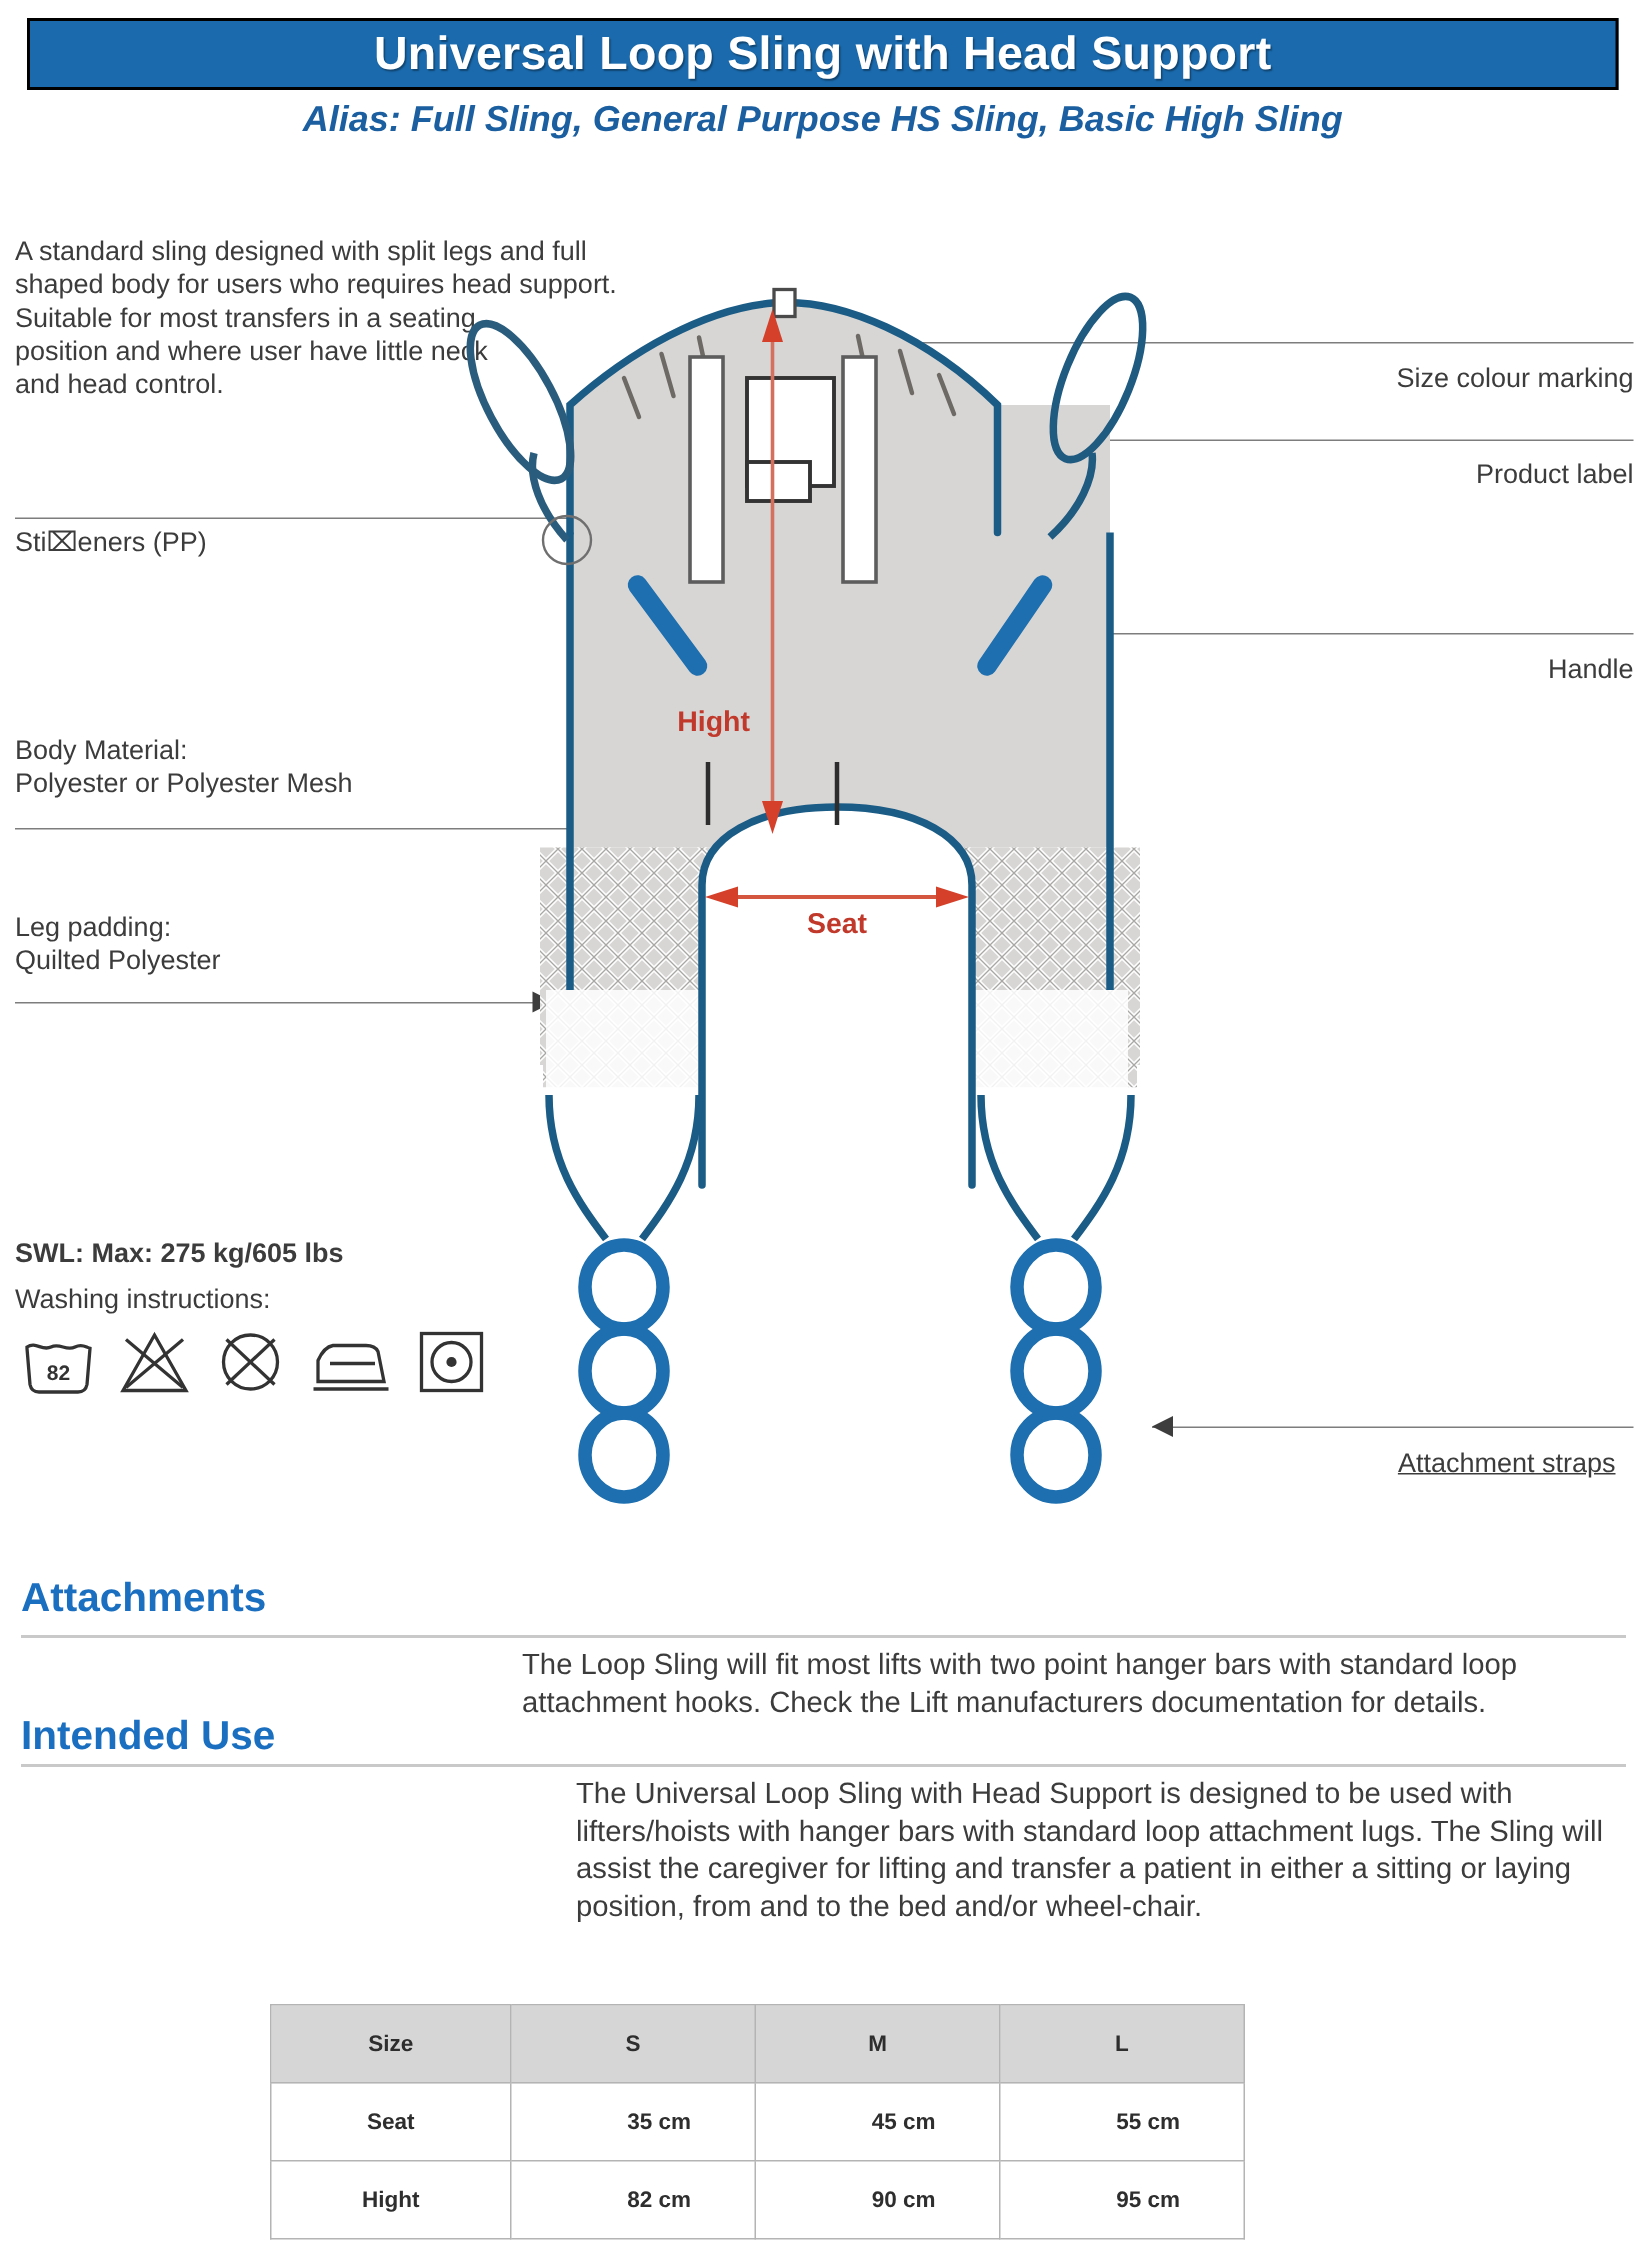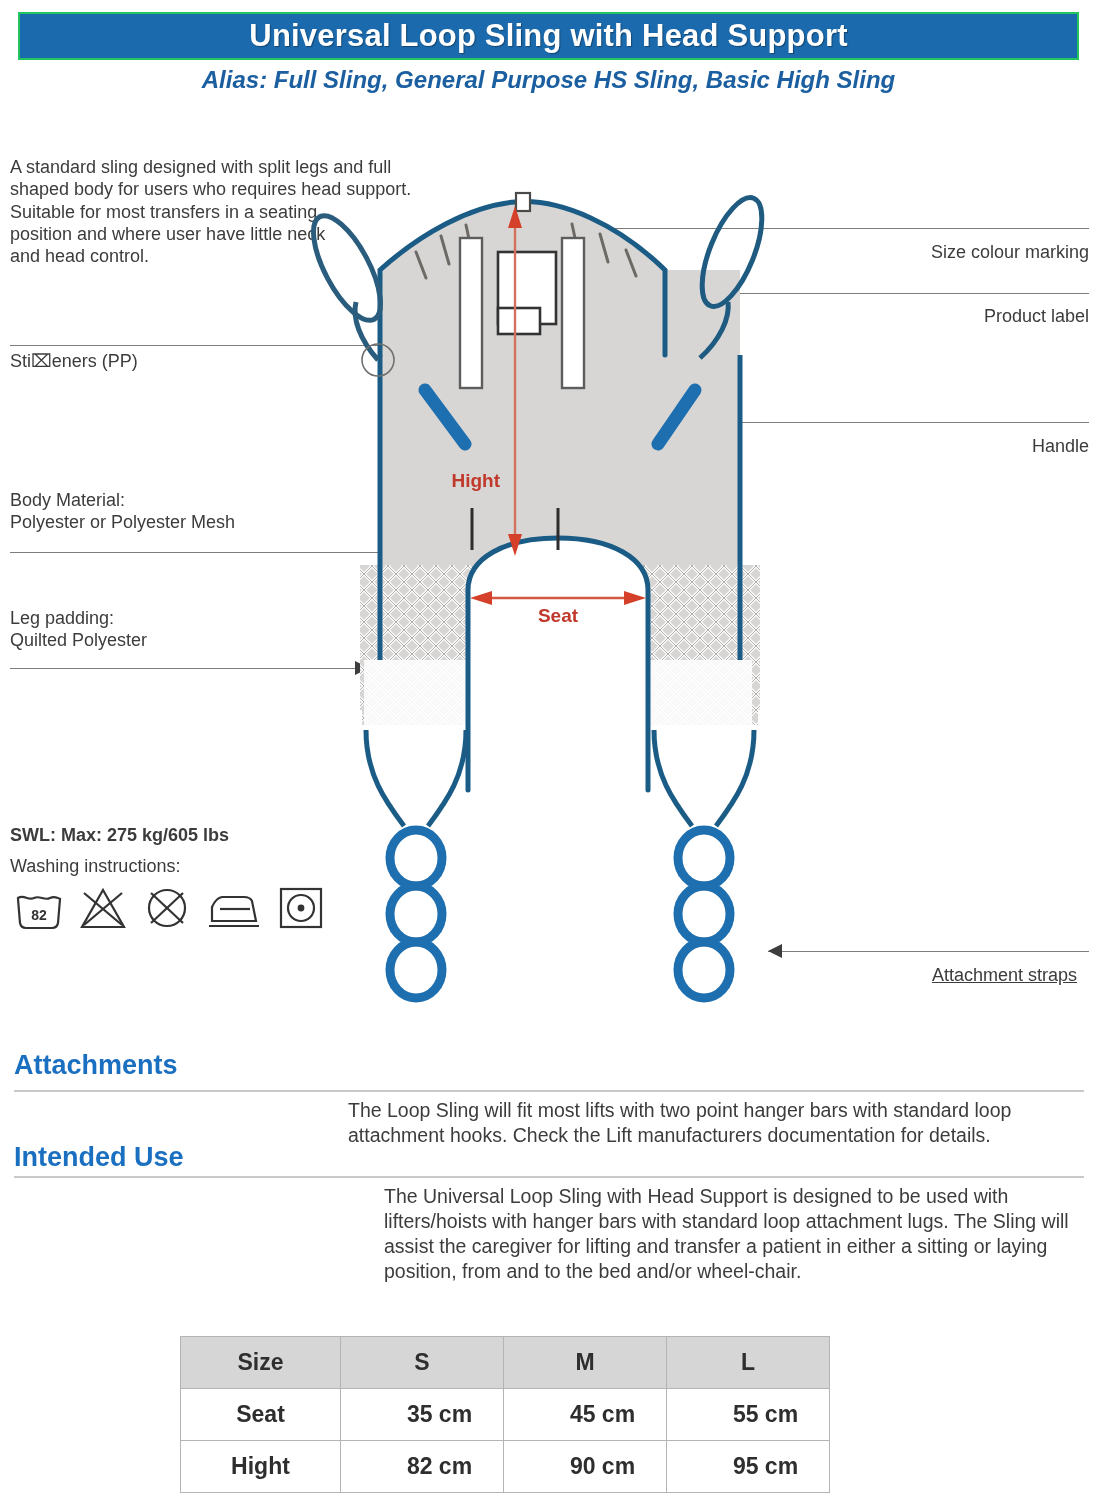--- a/index.html
+++ b/index.html
@@ -11,21 +11,21 @@
     color:#3a3a3a;
     position:relative;
     overflow:hidden;
   }
   .page { position:absolute; inset:0; }
 
   
   .title-bar{
     position:absolute; left:18px; top:12px; width:1061px; height:48px;
     background:#1a6aad;
-    border:2px solid #22c55e;
+    border:2px solid #000000;
     display:flex; align-items:center; justify-content:center;
   }
   .title-bar .t{
     color:#ffffff; font-size:31px; font-weight:bold; letter-spacing:.2px;
     text-shadow:1px 1px 1px rgba(0,0,0,.35);
     white-space:nowrap;
   }
   .alias{
     position:absolute; left:0; top:66px; width:1097px;
     text-align:center; color:#1b5fa0; font-size:24px;
@@ -52,21 +52,21 @@
   .wash-row svg{ display:block; }
 
   
   .sec-head{ position:absolute; color:#1b6fc0; font-size:27px; font-weight:bold; }
   .hr{ position:absolute; height:0; border-top:2px solid #c9c9c9; }
   .body-text{ position:absolute; font-size:19.5px; color:#3c3c3c; line-height:1.29; }
 
   
   table.sizes{
     position:absolute; left:180px; top:1336px; width:650px;
-    border-collapse:collapse; font-size:23px; color:#2e2e2e;
+    border-collapse:collapse; font-size:15px; color:#2e2e2e;
   }
   table.sizes th, table.sizes td{
     border:1.5px solid #b4b4b4;
     height:52px; text-align:center; font-weight:bold;
   }
   table.sizes thead th{ background:#d6d6d6; }
   table.sizes tbody th{ background:#ffffff; width:160px; }
   table.sizes tbody td{ background:#ffffff;padding-left:36px; }
 </style>
 </head>

